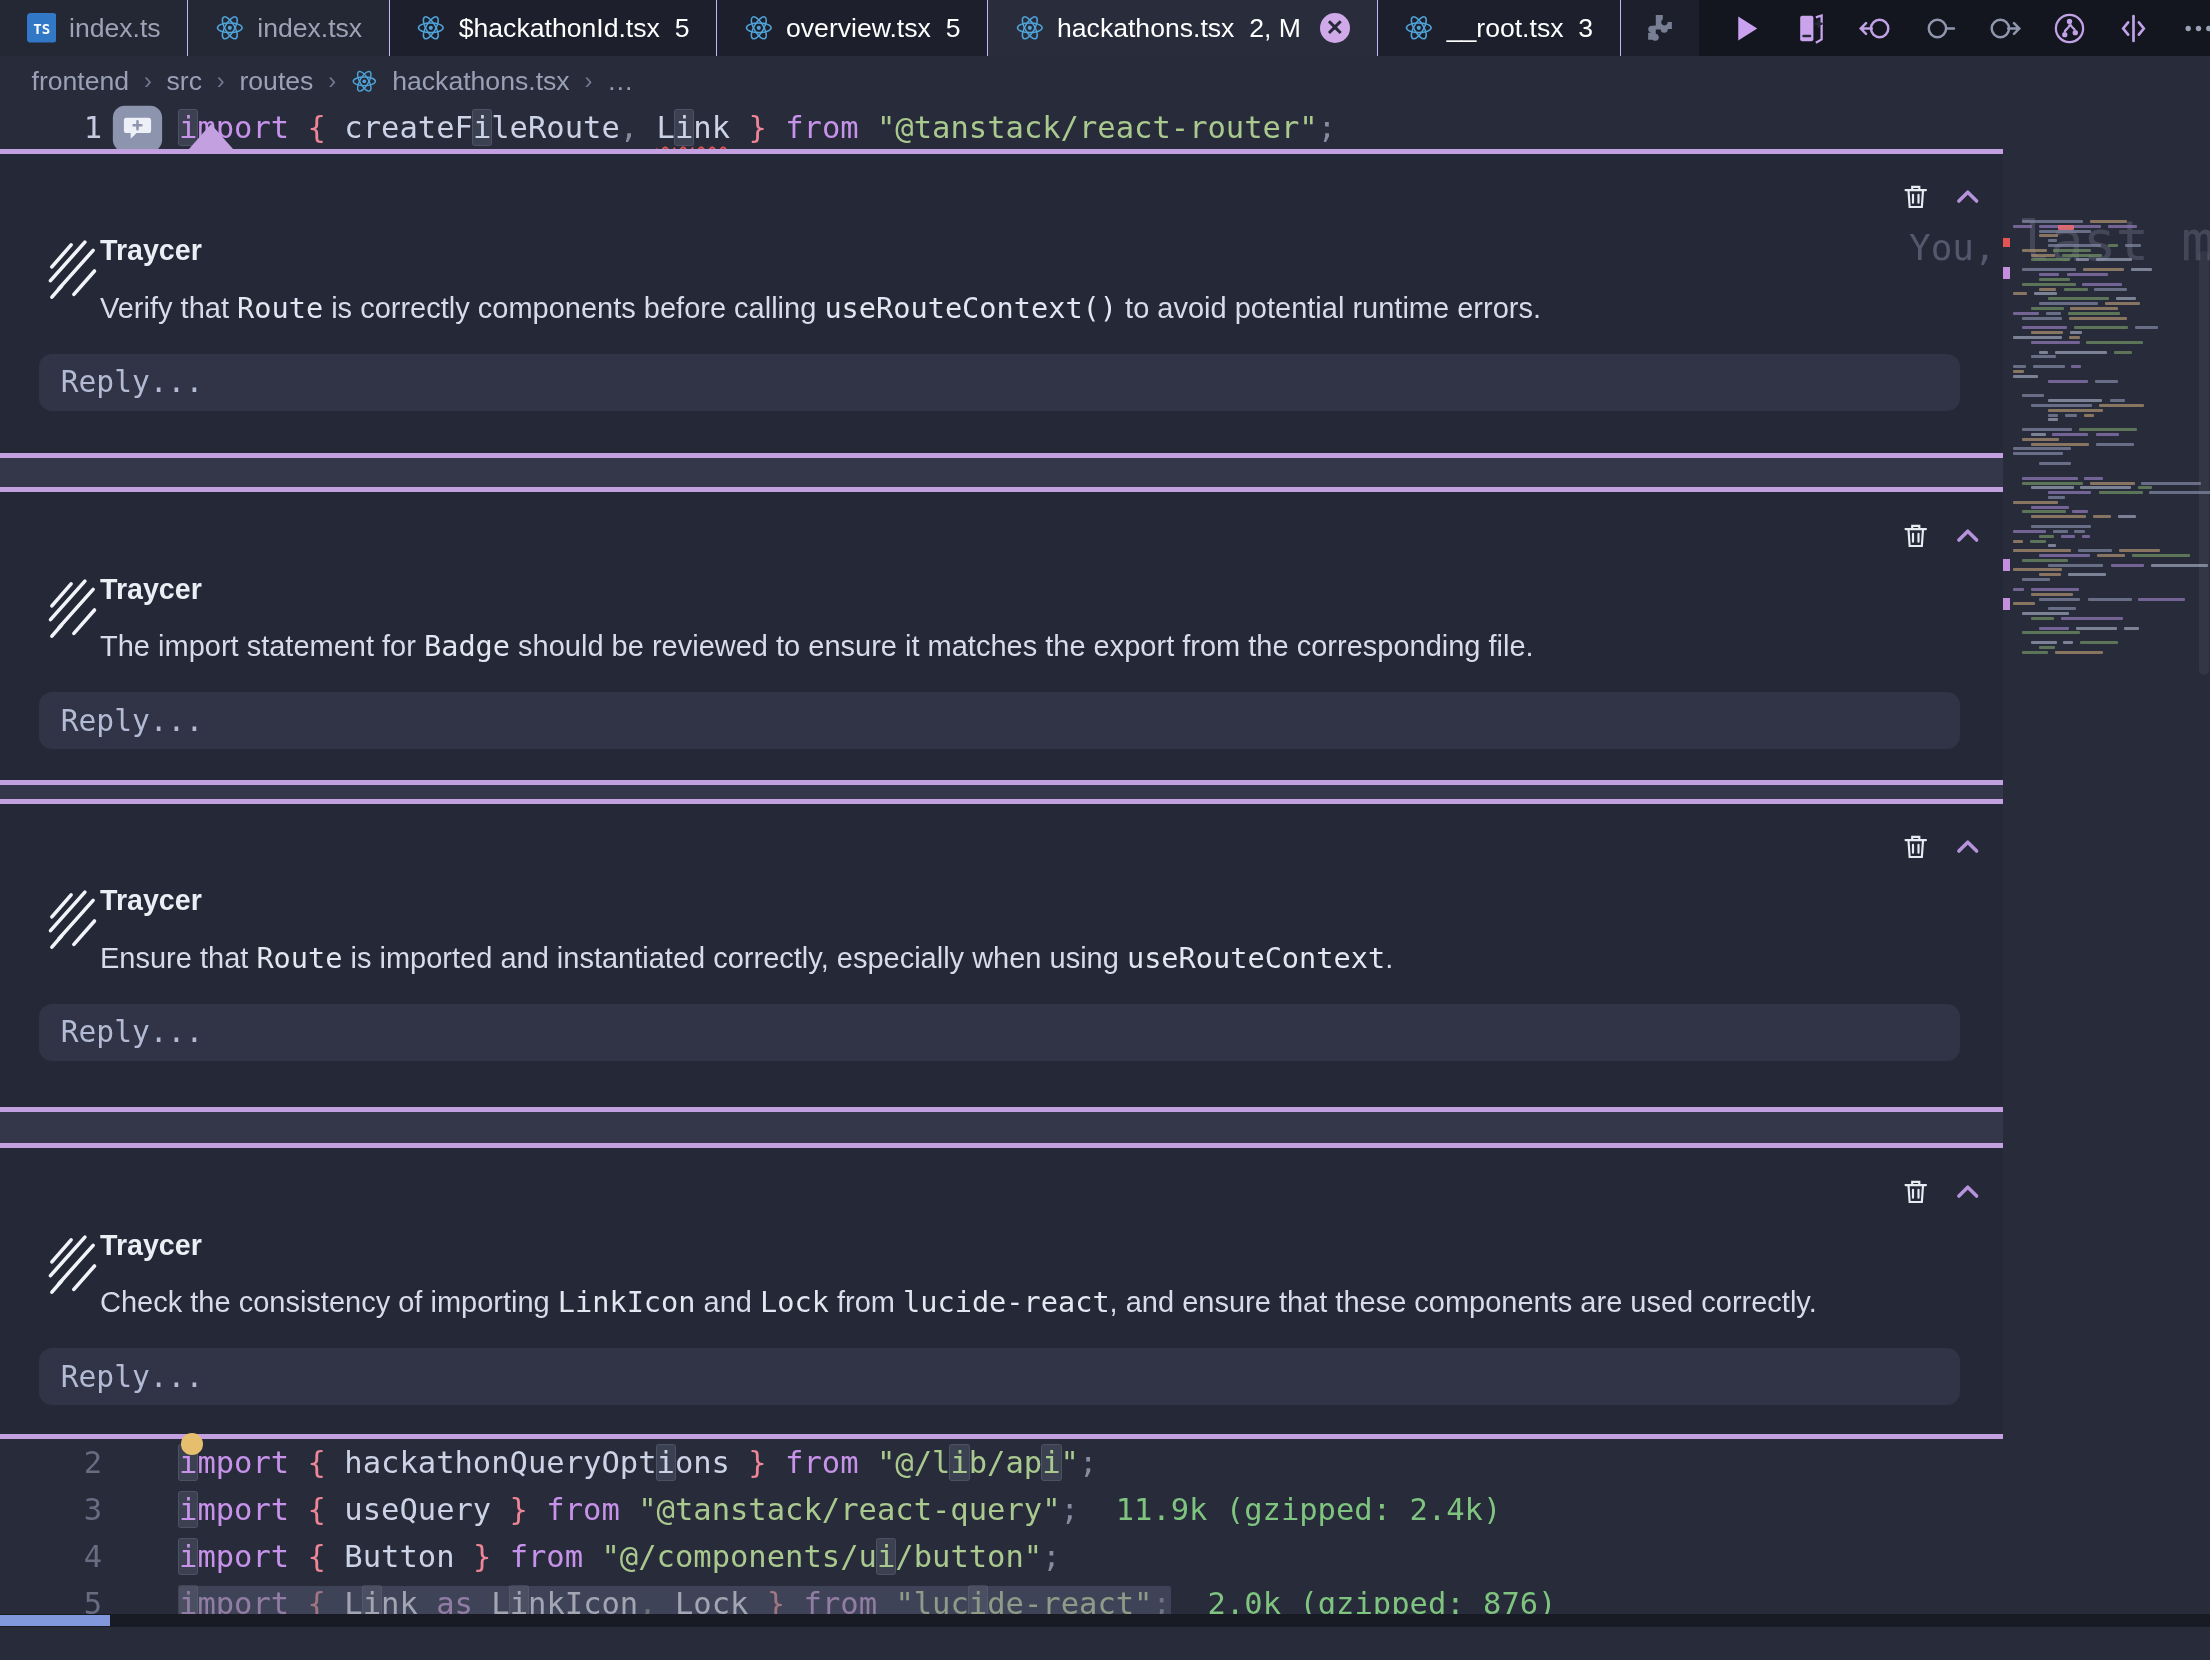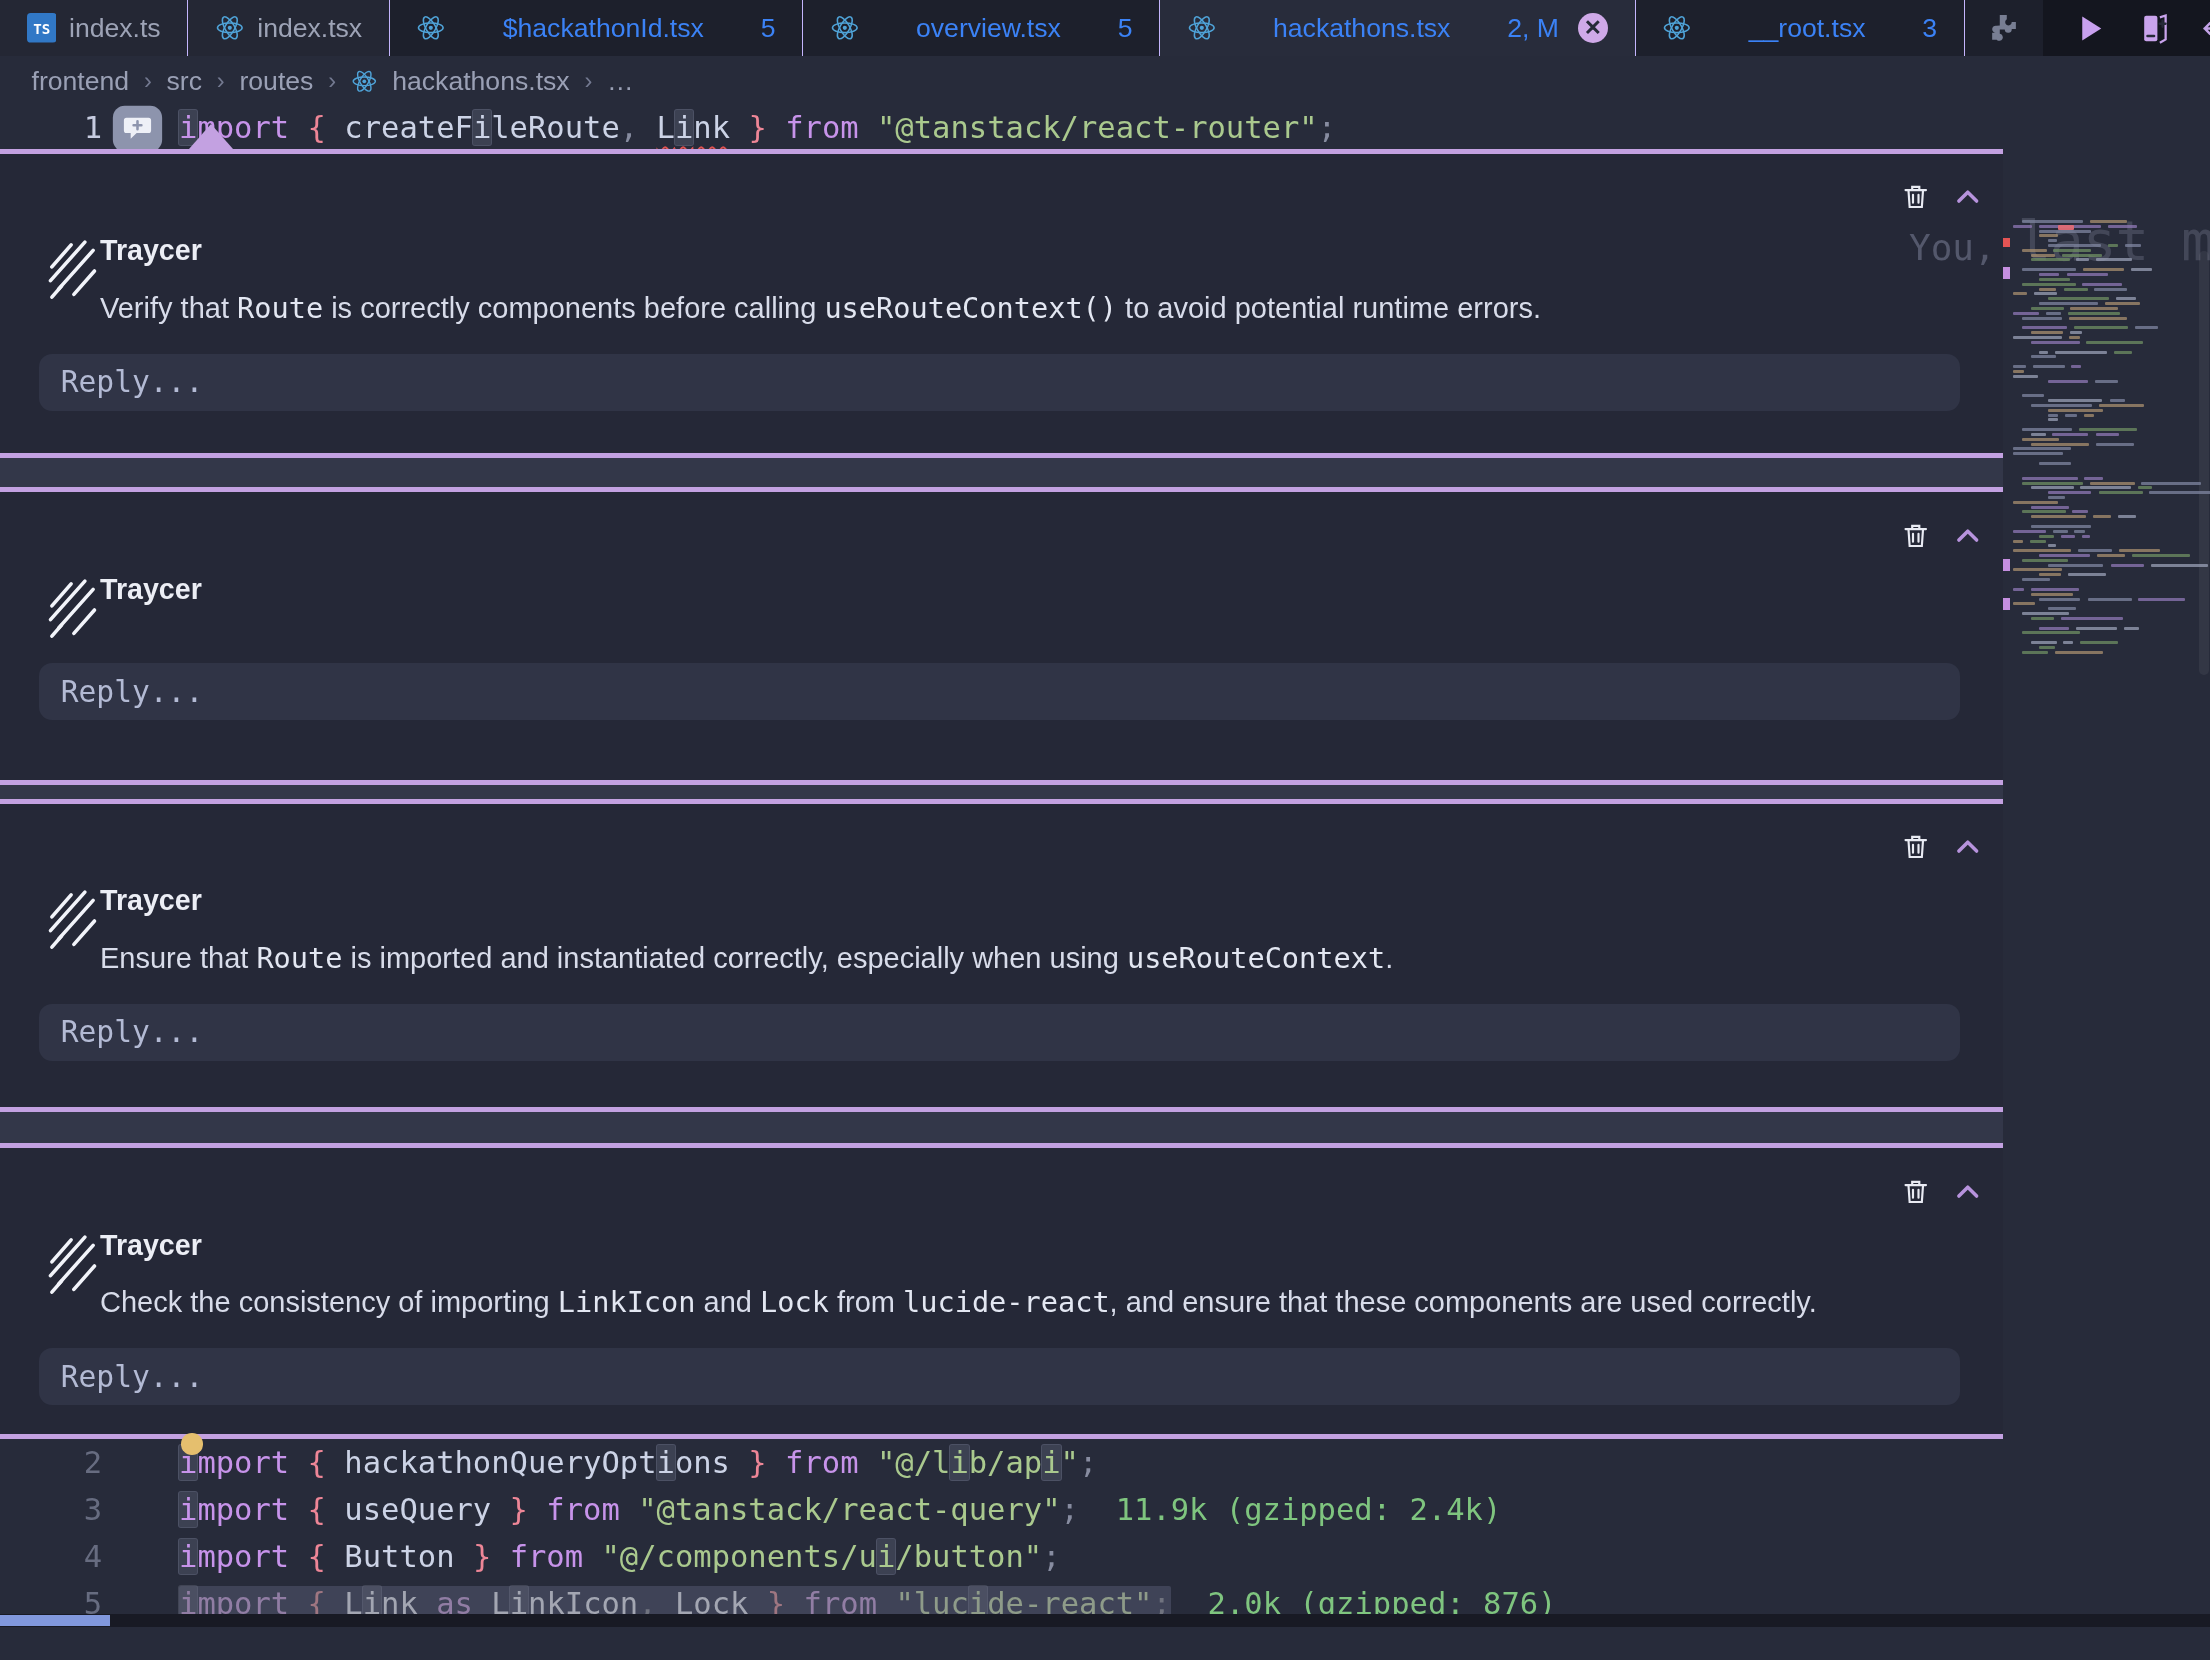--- a/index.html
+++ b/index.html
@@ -8,21 +8,21 @@
   .app{position:relative;width:2211px;height:1661px;background:#272b3a;}
 
   
   .tabbar{height:56px;background:#1d202c;display:flex;align-items:stretch;}
   .tab{display:flex;align-items:center;gap:12.8px;padding:0 26.6px;font-size:26.6px;color:#9da3b6;
        border-right:1px solid #c4b5fd;cursor:pointer;white-space:nowrap;}
   .tab.shade-a{background:#242734;}
   .tab.shade-b{background:#1d202c;}
   .tab.active{background:#282c3b;}
   .tab .tabicon{width:29.6px;height:29.6px;flex:0 0 auto;}
-  .tab.modified .tlabel,.tab.modified .tbadge{color:#3b82f6;margin-left:44px;}
+  .tab.modified .tlabel,.tab.modified .tbadge{color:#ffffff;}
   .tbadge{margin-left:2px;}
   .tclose{width:30.5px;height:30.5px;border-radius:50%;background:#cfa9e8;color:#262a38;display:flex;
           align-items:center;justify-content:center;font-size:21.7px;font-weight:bold;margin-left:5.9px;}
   .toolbar{flex:1;display:flex;align-items:center;justify-content:flex-end;background:#1d202c;}
   .toolbar .seg2{height:100%;display:flex;align-items:center;gap:29.6px;background:#14161f;
                  padding:0 25.6px 0 29.6px;}
   .tbicon{width:35px;height:35px;display:flex;align-items:center;justify-content:center;cursor:pointer;}
   .tbicon svg{width:33px;height:33px;}
   .puzzle-wrap{padding:0 21.7px;}
 
@@ -308,20 +308,21 @@
           <div class="wbody">
             <div class="avatar"><svg viewBox="0 0 40 46" fill="none" stroke="#f2f4fa" stroke-width="2.6" stroke-linecap="round">
                 <path d="M5 21 L19 5"></path>
                 <path d="M4 31 L29 3"></path>
                 <path d="M10 37 L35 9"></path>
                 <path d="M21 41 L36 24"></path>
                 <path d="M5 43 L12 35"></path>
               </svg></div>
             <div class="wtxt">
               <div class="cauthor">Traycer</div>
+              <div class="ctext"><span>The import statement for </span><span class="ccode">Badge</span><span> should be reviewed to ensure it matches the export from the corresponding file.</span></div>
             </div>
           </div>
           <div class="reply">
             <span>Reply...</span>
           </div>
         </div>
         <div class="pline"></div>
         <div class="gapstrip" style="height: 13.8px;"></div>
         <div class="pline"></div>
         <div class="cwidget" style="height: 303px;">

